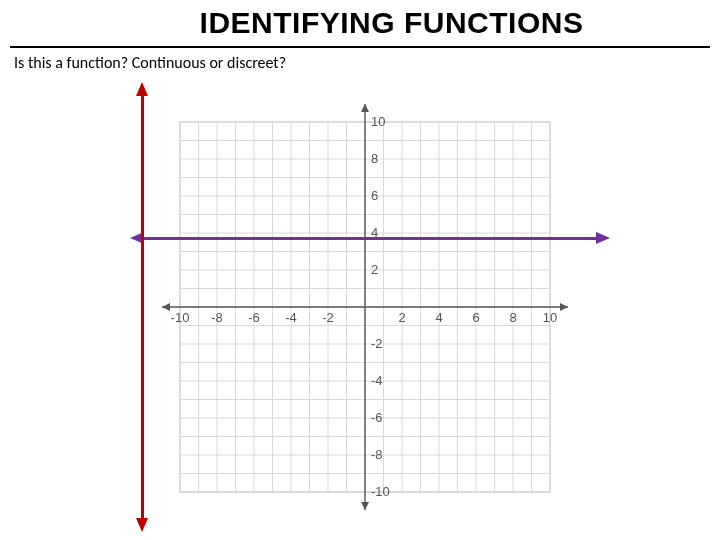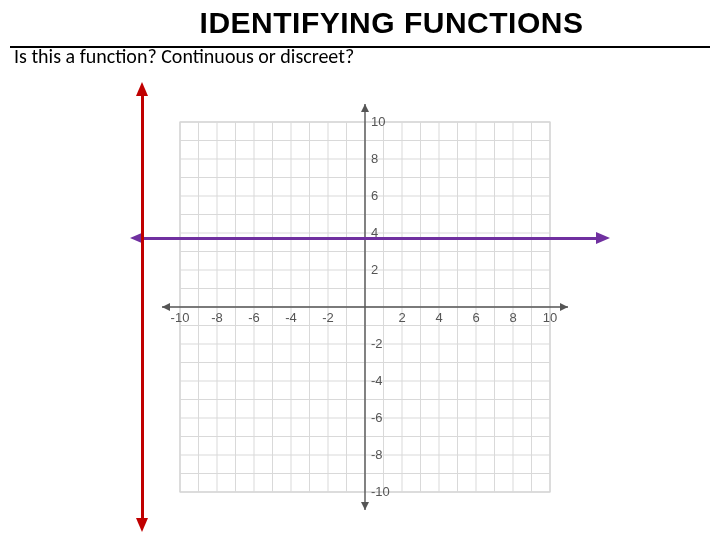--- a/index.html
+++ b/index.html
@@ -1,19 +1,19 @@
 <!DOCTYPE html>
 <html><head>
 <meta charset="utf-8">
 <style>
   html,body{margin:0;padding:0;width:720px;height:540px;background:#fff;font-family:Arial,Helvetica,sans-serif;}
   .slide{position:relative;width:720px;height:540px;}
   .title{position:absolute;top:6px;left:0;width:691px;text-align:center;font-weight:700;font-size:30px;letter-spacing:0.5px;color:#000;padding-left:46px;}
   .title-underline{position:absolute;top:46px;left:10px;width:700px;height:2px;background:#000;}
-  .subtitle{position:absolute;top:44px;left:14px;font-family:Calibri,Arial,sans-serif;font-size:20px;color:#000;}
+  .subtitle{position:absolute;top:53px;left:14px;font-family:Calibri,Arial,sans-serif;font-size:16px;color:#000;}
   .graph-wrap{position:absolute;top:92px;left:150px;width:430px;height:430px;}
   .graph-svg{width:430px;height:430px;}
   .grid-line{stroke:#d9d9d9;stroke-width:1;}
   .axis-line{stroke:#555;stroke-width:1.4;}
   .tick-label{font:13px Arial;fill:#555;}
   .axis-arrow{fill:#555;}
   .plot-border{fill:none;stroke:#bfbfbf;stroke-width:1;}
   .vlt-line{position:absolute;background:#c00000;}
   .vlt-arrowhead{position:absolute;width:0;height:0;}
   .purple-line{position:absolute;background:#7030a0;}

